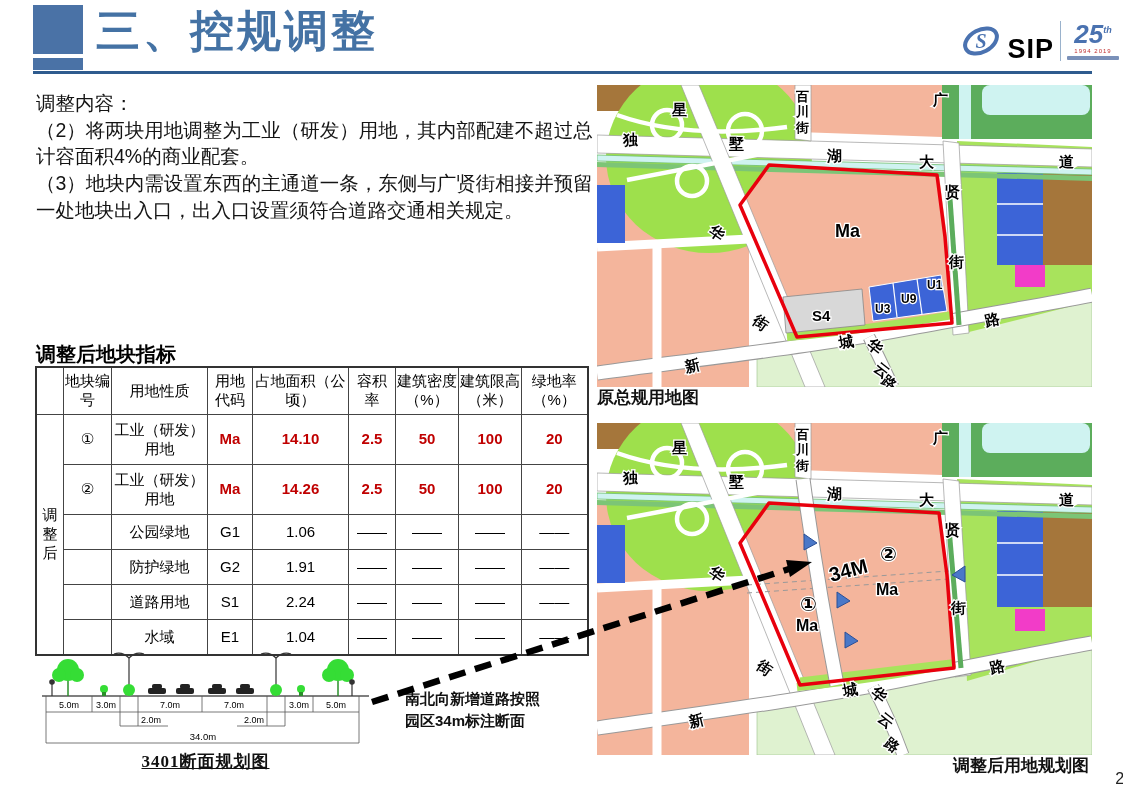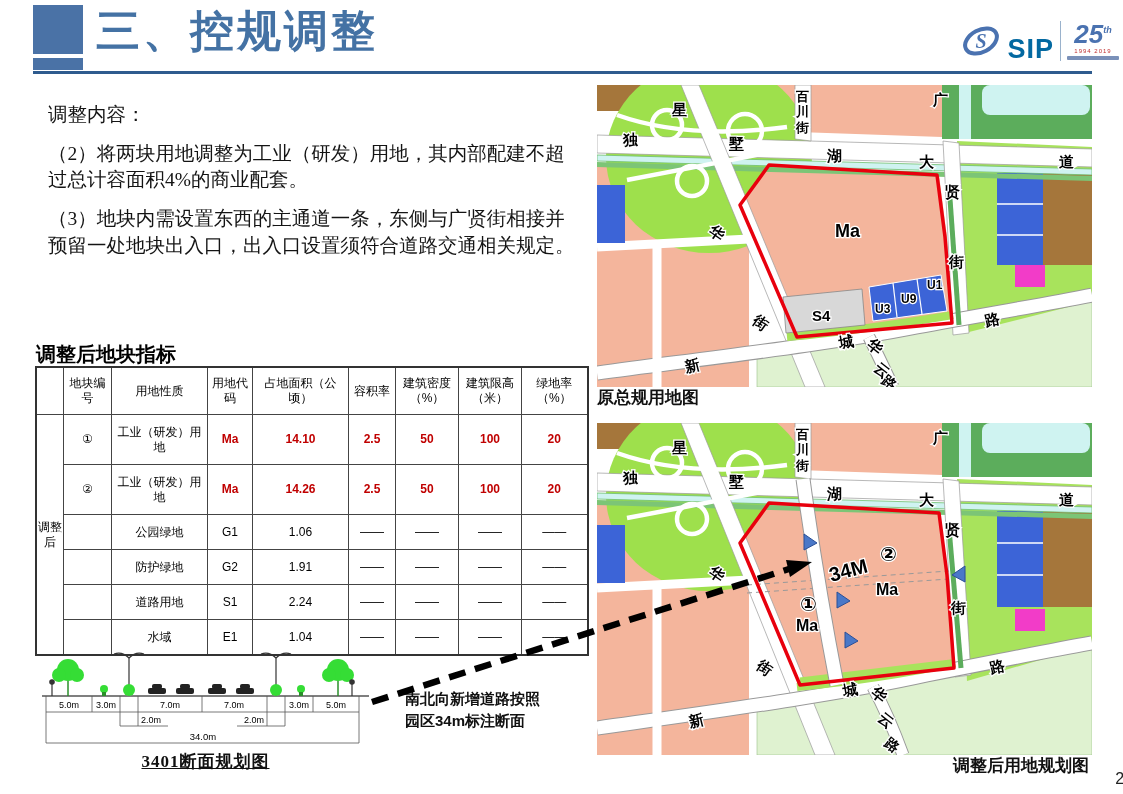--- a/index.html
+++ b/index.html
@@ -5,33 +5,33 @@
   html,body{margin:0;padding:0;background:#888;}
   .slide{position:relative;width:1123px;height:794px;background:#fff;overflow:hidden;
          font-family:"Liberation Sans","DejaVu Sans",sans-serif;color:#111;padding-left:24px;}
   
   .deco-sq{position:absolute;left:33px;top:5px;width:50px;height:49px;background:#4A72A6;}
   .deco-bar{position:absolute;left:33px;top:58px;width:50px;height:12px;background:#4A72A6;}
   .page-title{position:absolute;left:96px;top:2px;font-size:44px;font-weight:900;color:#4472A4;letter-spacing:3px;white-space:nowrap;}
   .head-rule{position:absolute;left:33px;top:71px;width:1059px;height:3px;background:#2E5B8E;}
   
   .logo{position:absolute;right:28px;top:16px;display:flex;align-items:center;gap:6px;}
-  .logo .sip-txt{font-size:27px;font-weight:bold;color:#0369a1;letter-spacing:1px;margin-top:18px;}
+  .logo .sip-txt{font-size:27px;font-weight:bold;color:#000000;letter-spacing:1px;margin-top:18px;}
   .logo .div{width:1px;height:40px;background:#9AB2CC;}
   .anniv{display:flex;flex-direction:column;align-items:center;line-height:1;}
   .anniv .n25{font-size:26px;font-weight:bold;font-style:italic;color:#4A72B0;}
   .anniv .n25 sup{font-size:9px;margin-top:16px;}
   .anniv .years{font-size:6px;color:#C03030;margin-top:1px;letter-spacing:1px;}
   .anniv .tinybar{width:52px;height:4px;background:#7A90B8;margin-top:2px;border-radius:1px;}
   
   .content{position:absolute;left:36px;top:90px;width:560px;font-size:19.5px;line-height:1.37;color:#141414;}
-  .content div{margin:12px;font-family:Liberation Serif, serif;}
+  .content div{margin:0;}
   
   .tbl-title{position:absolute;left:36px;top:341px;font-size:20px;font-weight:bold;color:#000;}
-  table.ind{position:absolute;left:35px;top:366px;border-collapse:collapse;font-size:12px;color:#000;
+  table.ind{position:absolute;left:35px;top:366px;border-collapse:collapse;font-size:15px;color:#000;
             border:2px solid #333;table-layout:fixed;}
   table.ind th,table.ind td{border:1px solid #444;text-align:center;vertical-align:middle;padding:2px 1px;line-height:1.25;}
   table.ind thead th{height:42px;font-weight:normal;}
   tr.r-hi td{height:45px;}
   tr.r-lo td{height:30px;}
   td.vgroup{width:24px;word-break:break-all;line-height:1.35;padding:2px 3px;}
   .red{color:#C00000;font-weight:bold;}
   
   .xsec{position:absolute;left:38px;top:646px;}
   .xsec-cap{position:absolute;left:38px;top:750px;width:335px;text-align:center;

